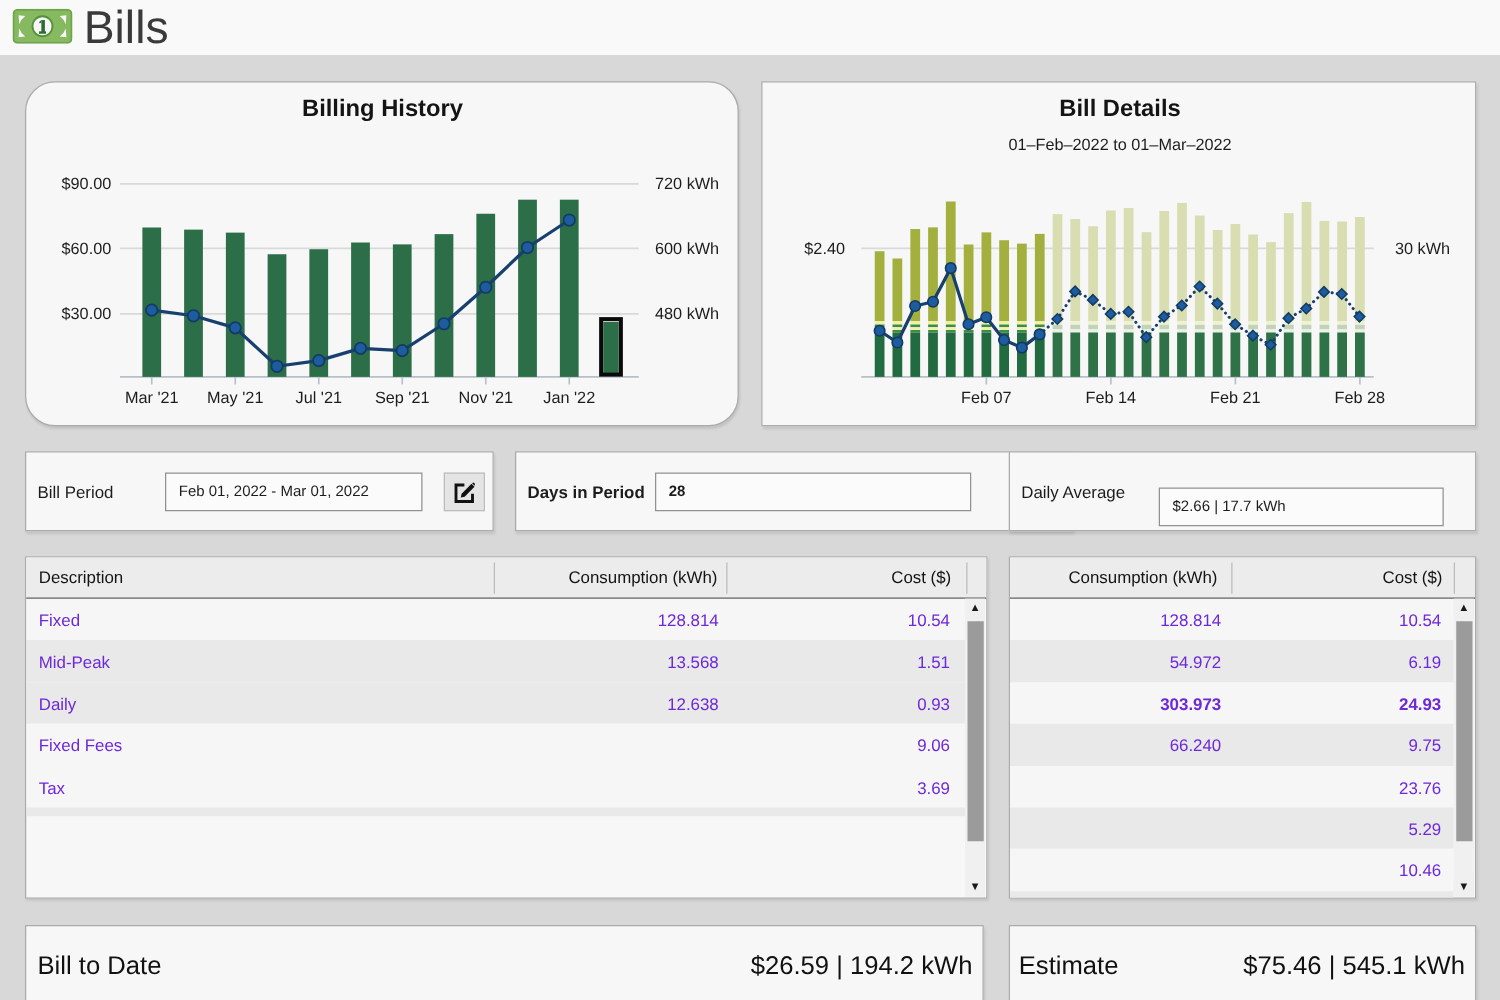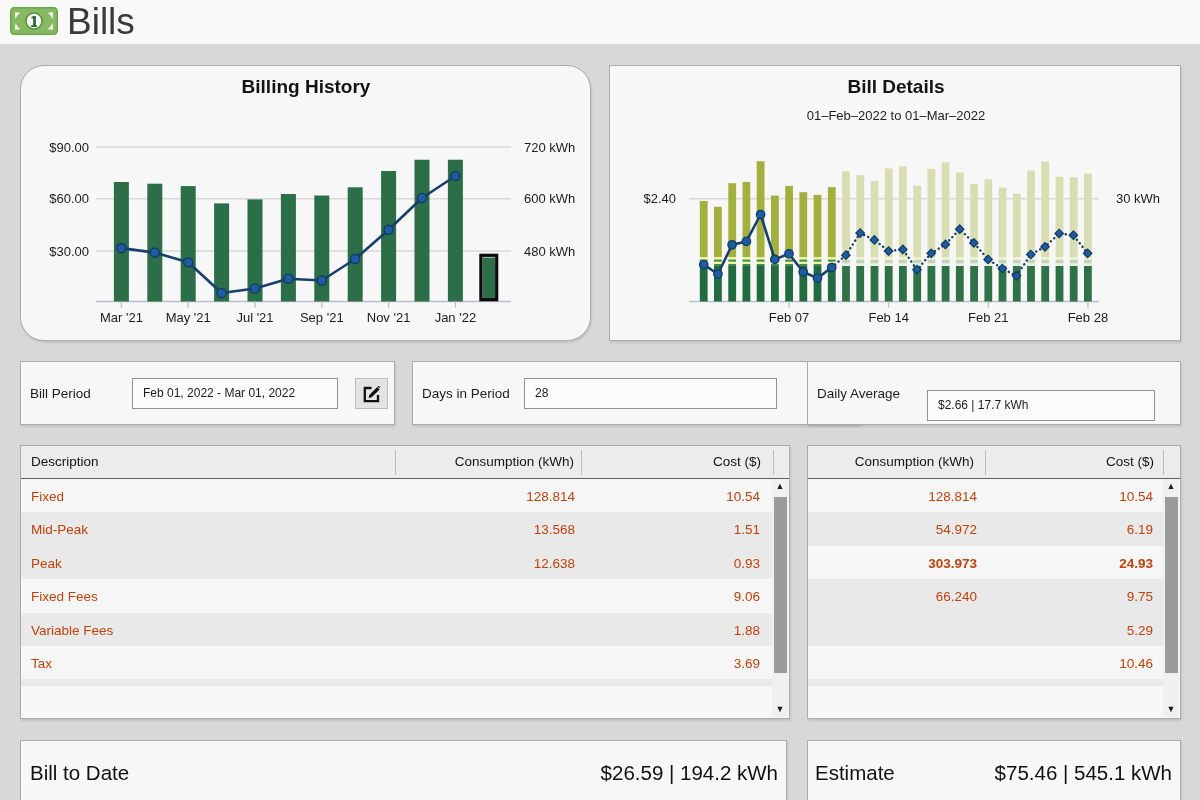--- a/index.html
+++ b/index.html
@@ -4,32 +4,32 @@
 <style>
 * { margin:0; padding:0; box-sizing:border-box; }
 html,body { width:1200px; height:800px; background:#d8d8d8; font-family:"Liberation Sans", sans-serif; overflow:hidden; }
 #header { position:absolute; left:0; top:0; width:1200px; height:44px; background:#f9f9f9;padding-left:20px; }
 #header .icon { position:absolute; left:10px; top:7px; }
 #header .title { position:absolute; left:67px; top:0; height:44px; line-height:43px; font-size:37px; color:#3a3a3a; }
 .panel { position:absolute; background:#f7f7f7; border:1px solid #ababab; box-shadow:1px 2px 2px rgba(0,0,0,0.10); }
 #chart1 { left:20px; top:65px; width:571px; height:276px;border-radius:24px; }
 #chart2 { left:609px; top:65px; width:572px; height:276px; }
 #pbill { left:20px; top:361px; width:375px; height:64px; }
-#pdays { left:412px; top:361px; width:447px; height:64px; }
+#pdays { left:412px; top:361px; width:447px; height:64px;font-weight:bold; }
 #pavg  { left:807px; top:361px; width:374px; height:64px; }
 #tleft { left:20px; top:445px; width:770px; height:274px; }
 #tright { left:807px; top:445px; width:374px; height:274px; }
 #bleft { left:20px; top:740px; width:767px; height:62px; }
 #bright { left:807px; top:740px; width:374px; height:62px; }
 .flabel { position:absolute; left:9px; top:23.5px; font-size:13.5px; color:#1c1c1c; }
 .finput { position:absolute; top:16px; height:31px; border:1px solid #919191; background:#fbfbfb; font-size:12px; color:#1c1c1c; line-height:29px; padding-left:10px; }
 .thead { position:absolute; left:0; top:0; right:0; height:33px; background:#ececec; border-bottom:1px solid #5e5e5e; font-size:13.5px; color:#141414; }
 .thead div { position:absolute; top:0; line-height:32px; }
 .tbody { position:absolute; left:0; top:33px; right:17px; bottom:0; overflow:hidden; }
-.trow { position:relative; height:33.4px; font-size:13.5px; color:#c2410c; }
+.trow { position:relative; height:33.4px; font-size:13.5px; color:#6d28d9; }
 .trow div { position:absolute; top:0; line-height:36px; }
 .c1 { left:10px; }
 .c2 { right:198px; } .c3 { right:12px; }
 .trow .c2 { left:0; width:554px; text-align:right; padding-right:0; right:auto; }
 .rc2 { left:0; width:169px; text-align:right; }
 .rc3 { left:169px; width:176px; text-align:right; }
 .bigrow { font-size:20.5px; color:#111; }
 </style>
 </head>
 <body>
@@ -329,33 +329,28 @@
         <div class="c1">Fixed</div>
         <div class="c2">128.814</div>
         <div class="c3">10.54</div>
       </div>
       <div class="trow" style="background:#e9e9e9;">
         <div class="c1">Mid-Peak</div>
         <div class="c2">13.568</div>
         <div class="c3">1.51</div>
       </div>
       <div class="trow" style="background:#e9e9e9;">
-        <div class="c1">Peak</div>
+        <div class="c1">Daily</div>
         <div class="c2">12.638</div>
         <div class="c3">0.93</div>
       </div>
       <div class="trow" style="background:#f6f6f6;">
         <div class="c1">Fixed Fees</div>
         <div class="c2"></div>
         <div class="c3">9.06</div>
-      </div>
-      <div class="trow" style="background:#e9e9e9;">
-        <div class="c1">Variable Fees</div>
-        <div class="c2"></div>
-        <div class="c3">1.88</div>
       </div>
       <div class="trow" style="background:#f6f6f6;">
         <div class="c1">Tax</div>
         <div class="c2"></div>
         <div class="c3">3.69</div>
       </div>
       <div class="trow" style="background:#e9e9e9; height:7px;"></div>
     </div>
   <div style="position:absolute; right:1px; top:33px; width:16px; bottom:1px; background:#f0f0f0;">
       <div style="position:absolute; left:0; right:0; top:0; height:15px; background:#f0f0f0; text-align:center; font-size:9px; line-height:15px; color:#1a1a1a;">▲</div>
@@ -381,20 +376,24 @@
         <div class="rc3">6.19</div>
       </div>
       <div class="trow" style="background:#f6f6f6;font-weight:bold;">
         <div class="rc2">303.973</div>
         <div class="rc3">24.93</div>
       </div>
       <div class="trow" style="background:#e9e9e9;">
         <div class="rc2">66.240</div>
         <div class="rc3">9.75</div>
       </div>
+      <div class="trow" style="background:#f6f6f6;">
+        <div class="rc2"></div>
+        <div class="rc3">23.76</div>
+      </div>
       <div class="trow" style="background:#e9e9e9;">
         <div class="rc2"></div>
         <div class="rc3">5.29</div>
       </div>
       <div class="trow" style="background:#f6f6f6;">
         <div class="rc2"></div>
         <div class="rc3">10.46</div>
       </div>
       <div class="trow" style="background:#e9e9e9; height:7px;"></div>
     </div>

